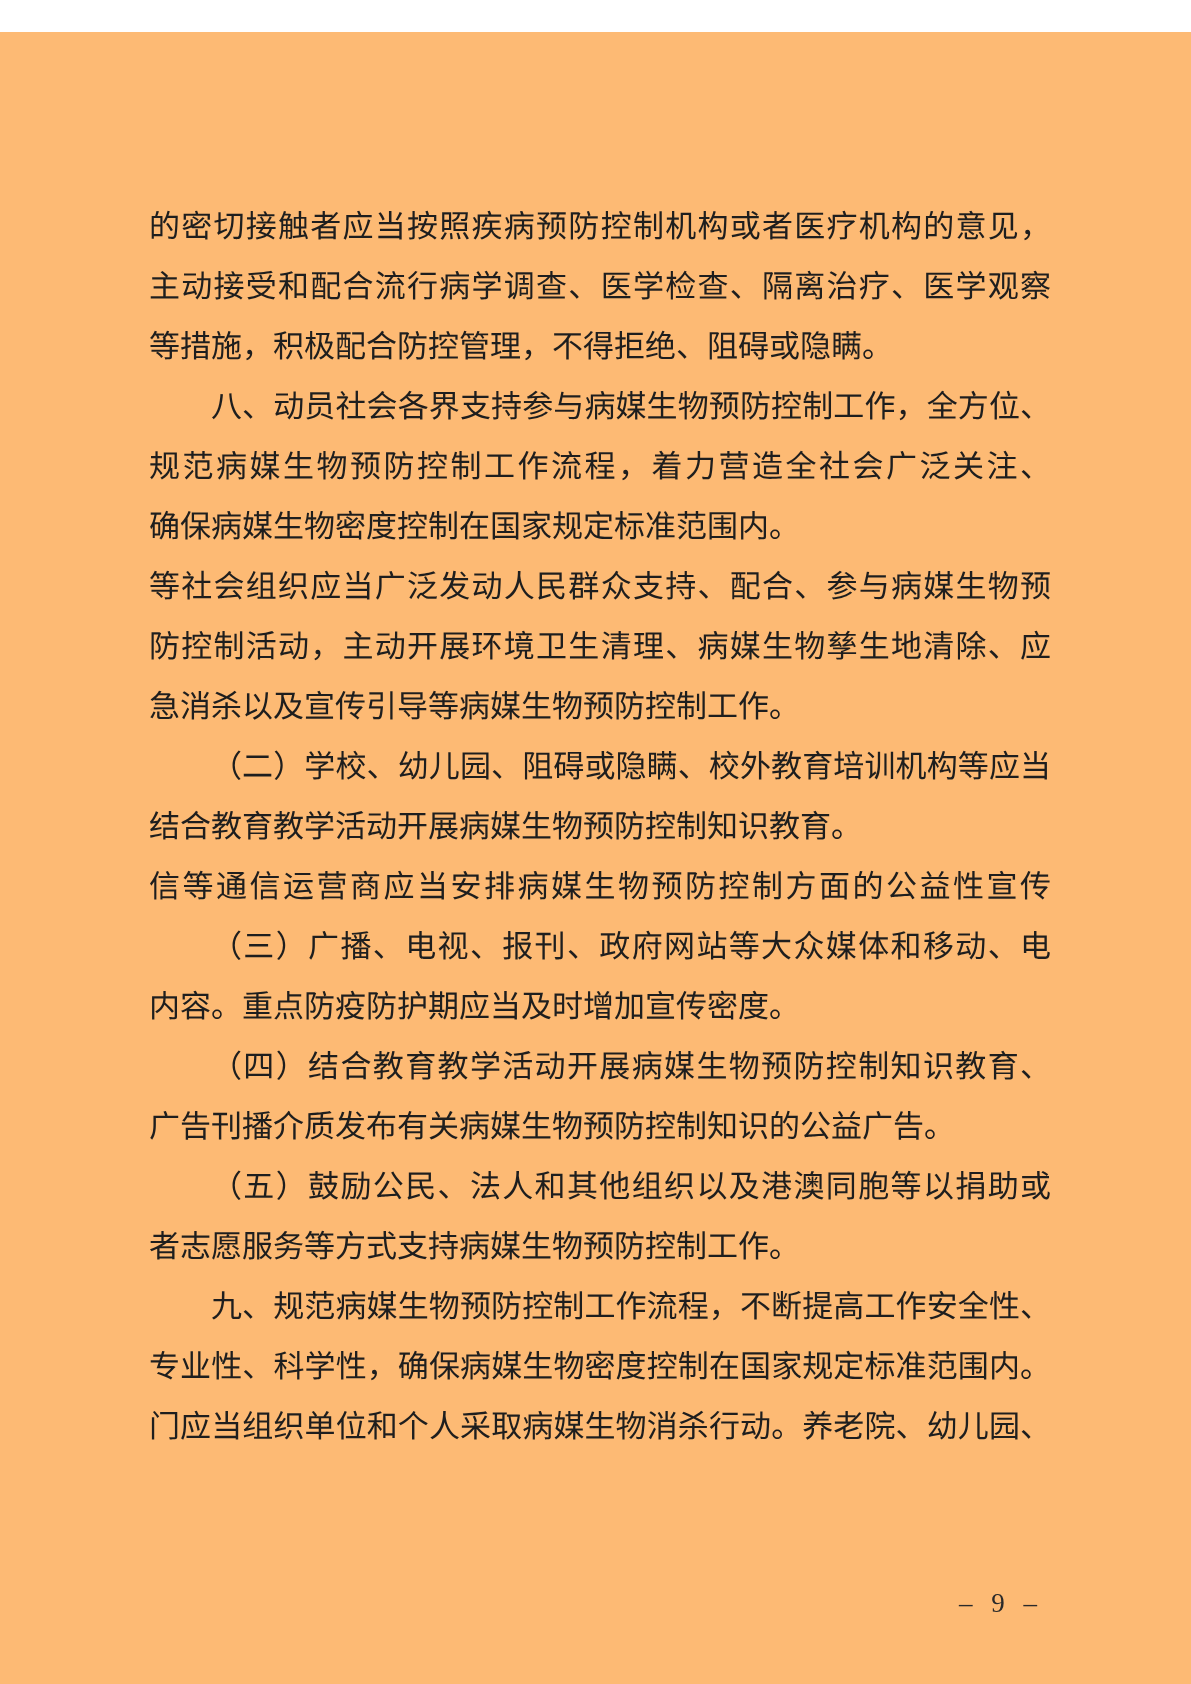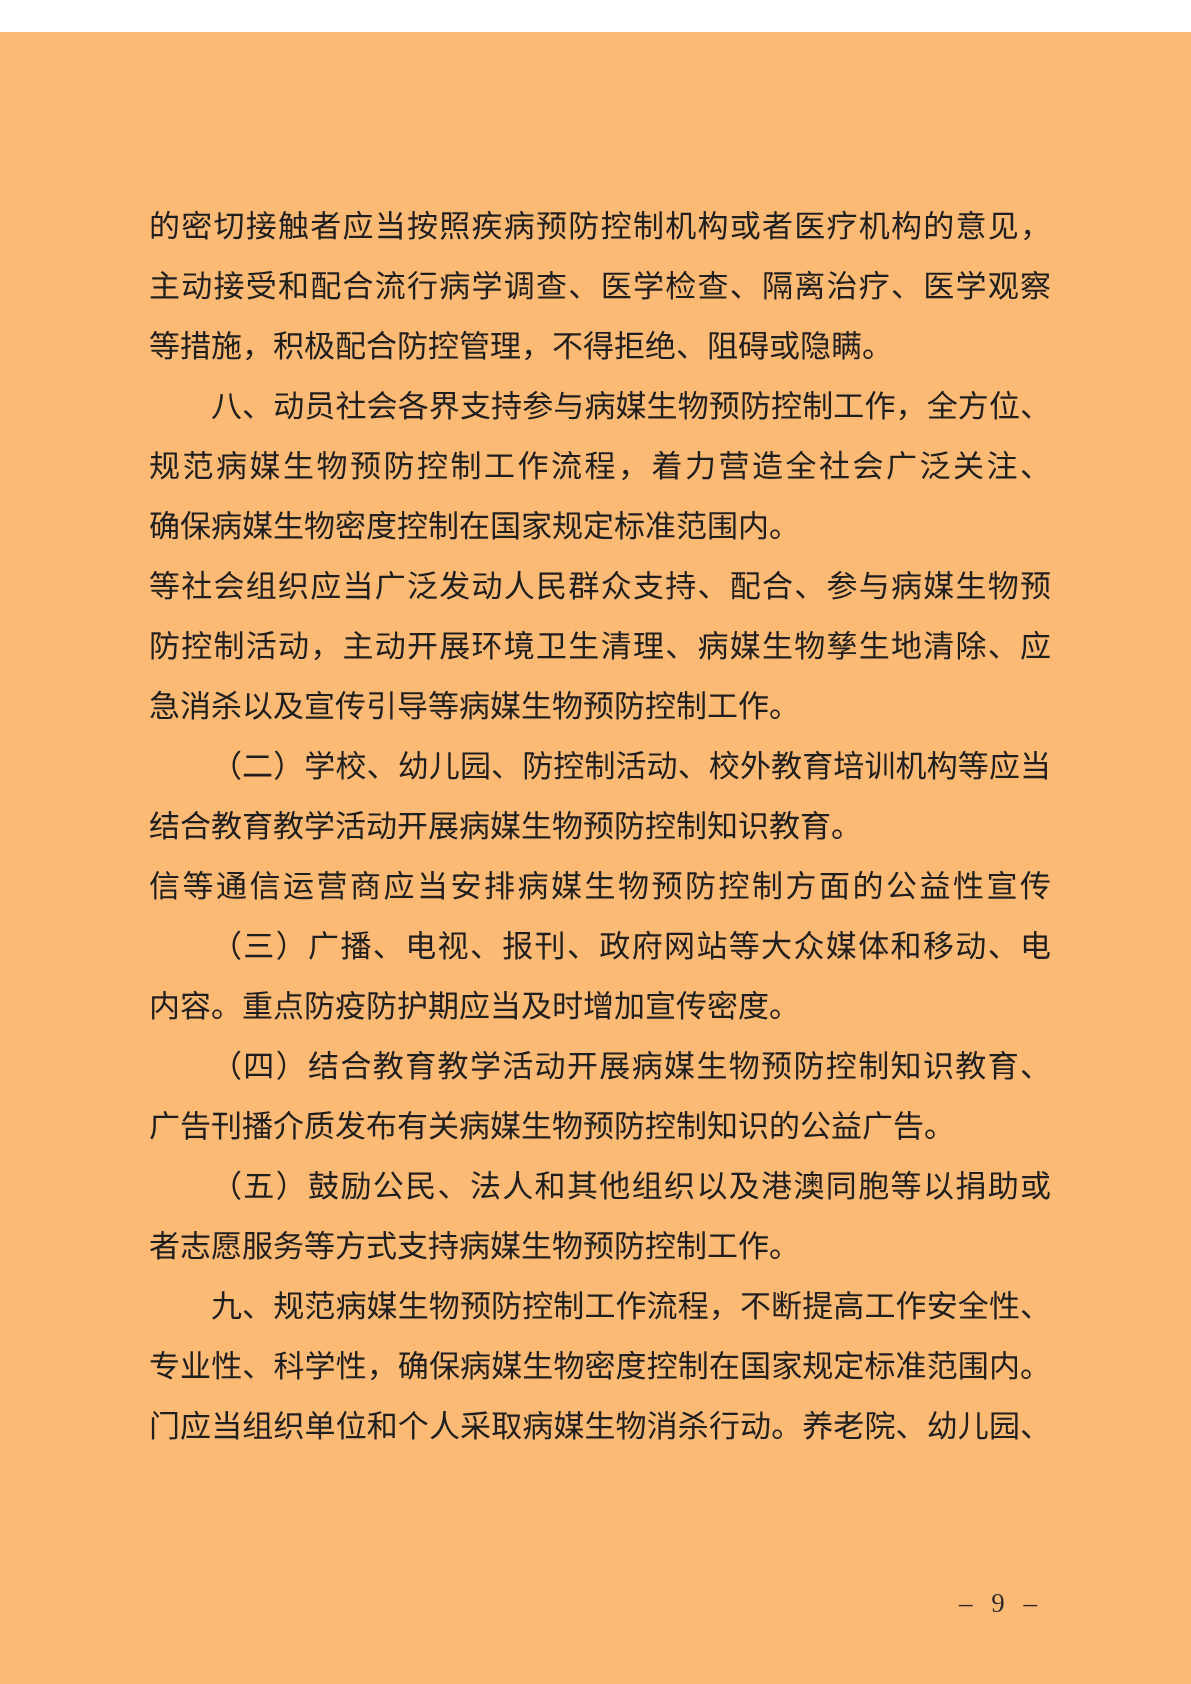--- a/index.html
+++ b/index.html
@@ -59,21 +59,21 @@
   <div class="body-text" id="body-text">
       <div class="line full">的密切接触者应当按照疾病预防控制机构或者医疗机构的意见，</div>
       <div class="line full">主动接受和配合流行病学调查、医学检查、隔离治疗、医学观察</div>
       <div class="line">等措施，积极配合防控管理，不得拒绝、阻碍或隐瞒。</div>
       <div class="line indent full">八、动员社会各界支持参与病媒生物预防控制工作，全方位、</div>
       <div class="line full">规范病媒生物预防控制工作流程，着力营造全社会广泛关注、</div>
       <div class="line">确保病媒生物密度控制在国家规定标准范围内。</div>
       <div class="line full">等社会组织应当广泛发动人民群众支持、配合、参与病媒生物预</div>
       <div class="line full">防控制活动，主动开展环境卫生清理、病媒生物孳生地清除、应</div>
       <div class="line">急消杀以及宣传引导等病媒生物预防控制工作。</div>
-      <div class="line indent full">（二）学校、幼儿园、防控制活动、校外教育培训机构等应当</div>
+      <div class="line indent full">（二）学校、幼儿园、阻碍或隐瞒、校外教育培训机构等应当</div>
       <div class="line">结合教育教学活动开展病媒生物预防控制知识教育。</div>
       <div class="line full">信等通信运营商应当安排病媒生物预防控制方面的公益性宣传</div>
       <div class="line indent full">（三）广播、电视、报刊、政府网站等大众媒体和移动、电</div>
       <div class="line">内容。重点防疫防护期应当及时增加宣传密度。</div>
       <div class="line indent full">（四）结合教育教学活动开展病媒生物预防控制知识教育、</div>
       <div class="line">广告刊播介质发布有关病媒生物预防控制知识的公益广告。</div>
       <div class="line indent full">（五）鼓励公民、法人和其他组织以及港澳同胞等以捐助或</div>
       <div class="line">者志愿服务等方式支持病媒生物预防控制工作。</div>
       <div class="line indent full">九、规范病媒生物预防控制工作流程，不断提高工作安全性、</div>
       <div class="line full">专业性、科学性，确保病媒生物密度控制在国家规定标准范围内。</div>

